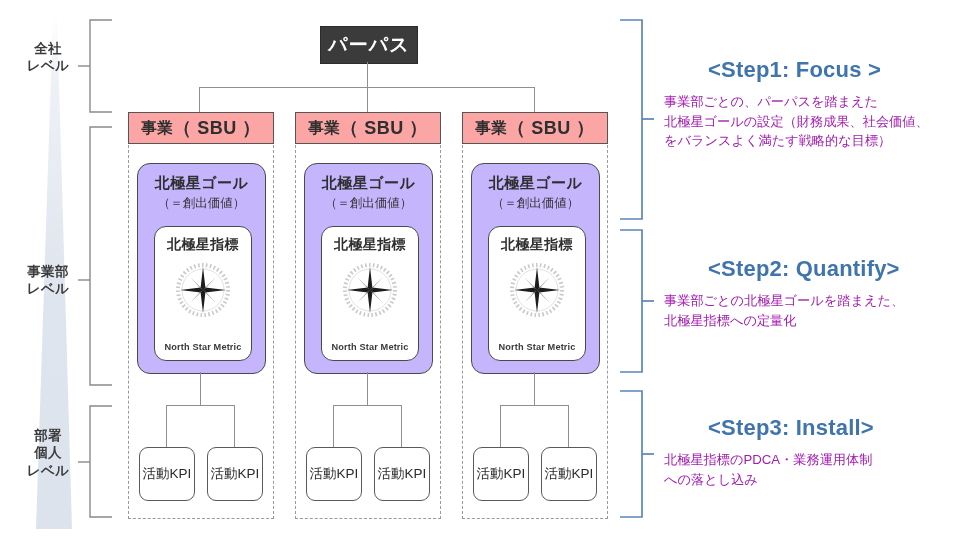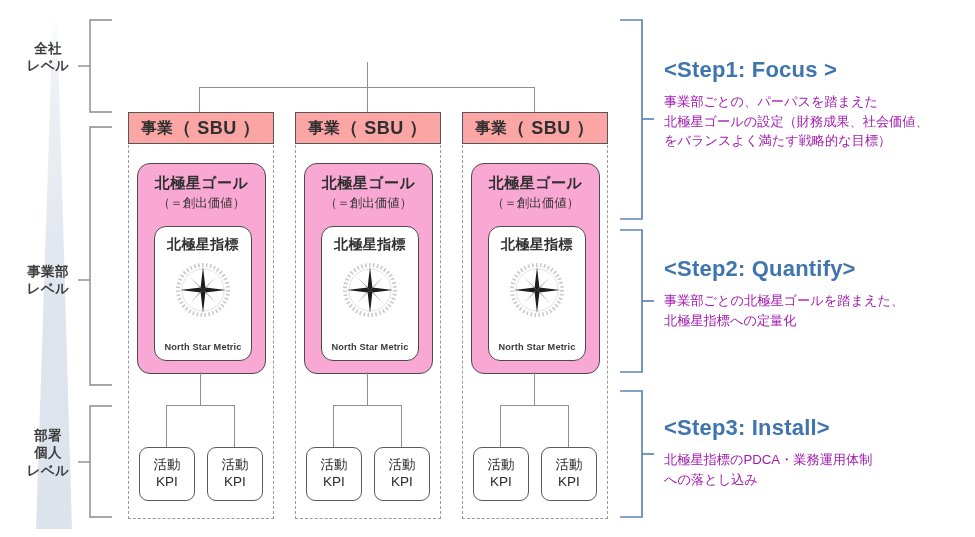--- a/index.html
+++ b/index.html
@@ -69,21 +69,21 @@
     color:#2f2f2f;
     letter-spacing:.5px;
   }
   .sbu .sm{font-size:18px;letter-spacing:.5px;}
 
   
   .goal{
     position:absolute;
     border:1.4px solid #4a4a4a;
     border-radius:13px;
-    background:#f9a8d4;
+    background:#c4b5fd;
   }
   .goal-t1{
     position:absolute;left:0;right:0;top:10px;
     text-align:center;font-weight:bold;font-size:15px;color:#2f2f2f;
     letter-spacing:.5px;
   }
   .goal-t2{
     position:absolute;left:0;right:0;top:31px;
     text-align:center;font-size:12.5px;color:#333;
   }
@@ -106,33 +106,34 @@
     text-align:center;font-size:9.2px;font-weight:bold;color:#3a3a3a;
     letter-spacing:.15px;
   }
 
   
   .kpi{
     position:absolute;
     border:1.3px solid #5a5a5a;
     border-radius:9px;
     background:#fff;
-    display:flex;flex-direction:column;
+    display:flex;flex-direction:row;
     align-items:center;justify-content:center;
     font-size:13.5px;color:#2b2b2b;line-height:1.25;
   }
 
   
   .step-h{
     position:absolute;
     color:#3f74ad;
     font-weight:bold;
     font-size:22px;
     letter-spacing:.2px;
     white-space:nowrap;
+    margin-left:44px;
   }
   .step-b{
     position:absolute;
     color:#a21caf;
     font-size:13.2px;
     line-height:1.48;
     white-space:pre-line;
   }
 </style>
 </head>
@@ -166,20 +167,21 @@
   </svg>
   <svg class="bracket" style="left:78px;top:125px;" width="36" height="262" viewBox="0 0 36 262">
     <path d="M34 2 L12 2 L12 260 L34 260" fill="none" stroke="#8a8a8a" stroke-width="1.4"></path>
     <path d="M12 155 L0 155" fill="none" stroke="#8a8a8a" stroke-width="1.4"></path>
   </svg>
   <svg class="bracket" style="left:78px;top:404px;" width="36" height="115" viewBox="0 0 36 115">
     <path d="M34 2 L12 2 L12 113 L34 113" fill="none" stroke="#8a8a8a" stroke-width="1.4"></path>
     <path d="M12 58 L0 58" fill="none" stroke="#8a8a8a" stroke-width="1.4"></path>
   </svg>
 
+  <div class="purpose" style="left:320px;top:26px;width:96px;height:36px;">パーパス</div>
 
   <div class="conn conn-v" style="left:367px;top:62px;height:26px;"></div>
   <div class="conn conn-h" style="left:199px;top:87px;width:336px;"></div>
   <div class="conn conn-v" style="left:199px;top:87px;height:25px;"></div>
   <div class="conn conn-v" style="left:367px;top:87px;height:25px;"></div>
   <div class="conn conn-v" style="left:534px;top:87px;height:25px;"></div>
 
   <div class="col-dash" style="left:128px;top:140px;width:144px;height:378px;"></div>
 
   <div class="sbu" style="left:128px;top:112px;width:144px;height:30px;">

